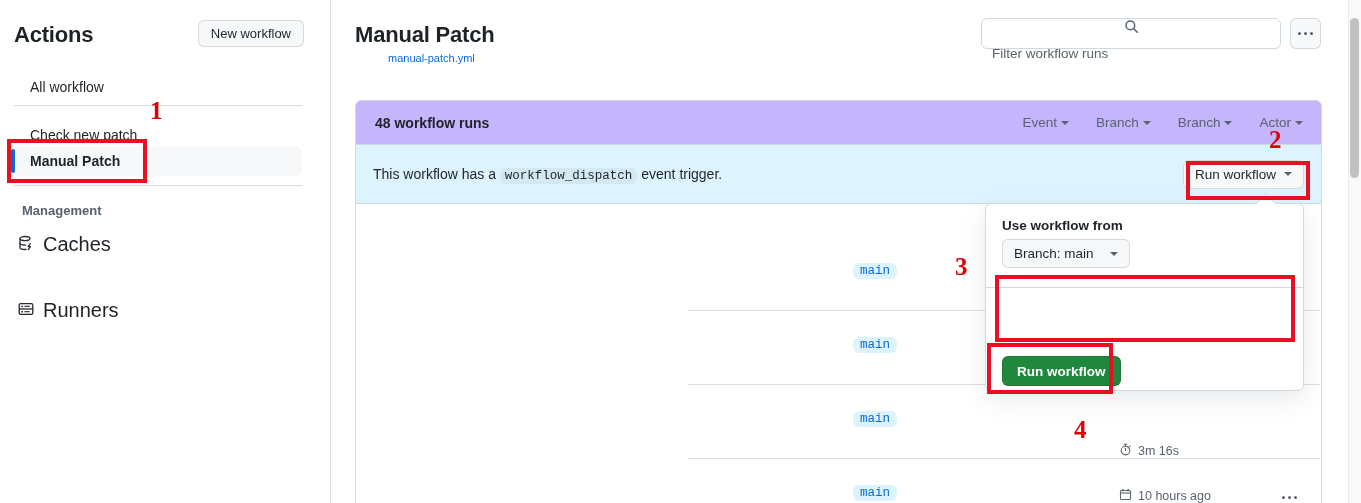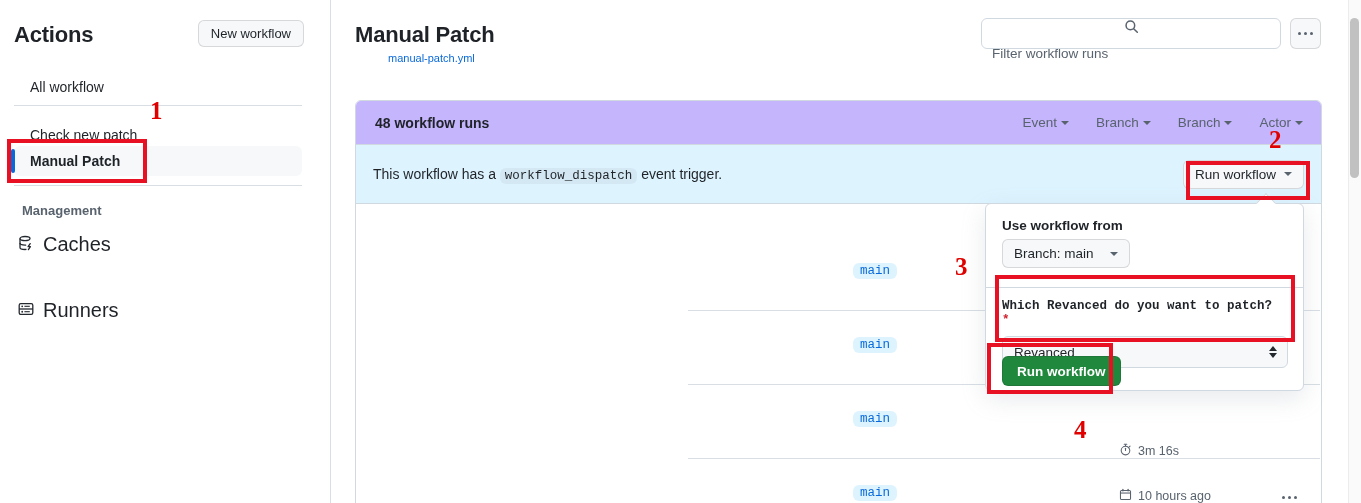--- a/index.html
+++ b/index.html
@@ -383,33 +383,20 @@
     <div class="panel-sec1">
       <div class="panel-label">Use workflow from</div>
       <div class="branch-select">
         <span>Branch: main</span>
         <i class="caret"></i>
       </div>
     </div>
 
     <div class="panel-divider"></div>
 
-    <div class="panel-sec2">
-      <div class="input-label">
-        <span>Which Revanced do you want to patch?</span>
-        <span class="req-star">*</span>
-      </div>
-      <div class="select-wrap">
-        <span class="val">Revanced</span>
-        <span class="spin">
-            <i class="up"></i>
-            <i class="dn"></i>
-          </span>
-      </div>
-    </div>
 
     <div class="green-btn">Run workflow</div>
   </div>
 
   <div class="anno-box" style="left:7px;  top:139px; width:140px; height:44px;"></div>
   <div class="anno-num" style="left:150px; top:97px;">1</div>
 
   <div class="anno-box" style="left:1186px; top:161px; width:124px; height:39px;"></div>
   <div class="anno-num" style="left:1269px; top:126px;">2</div>
 

